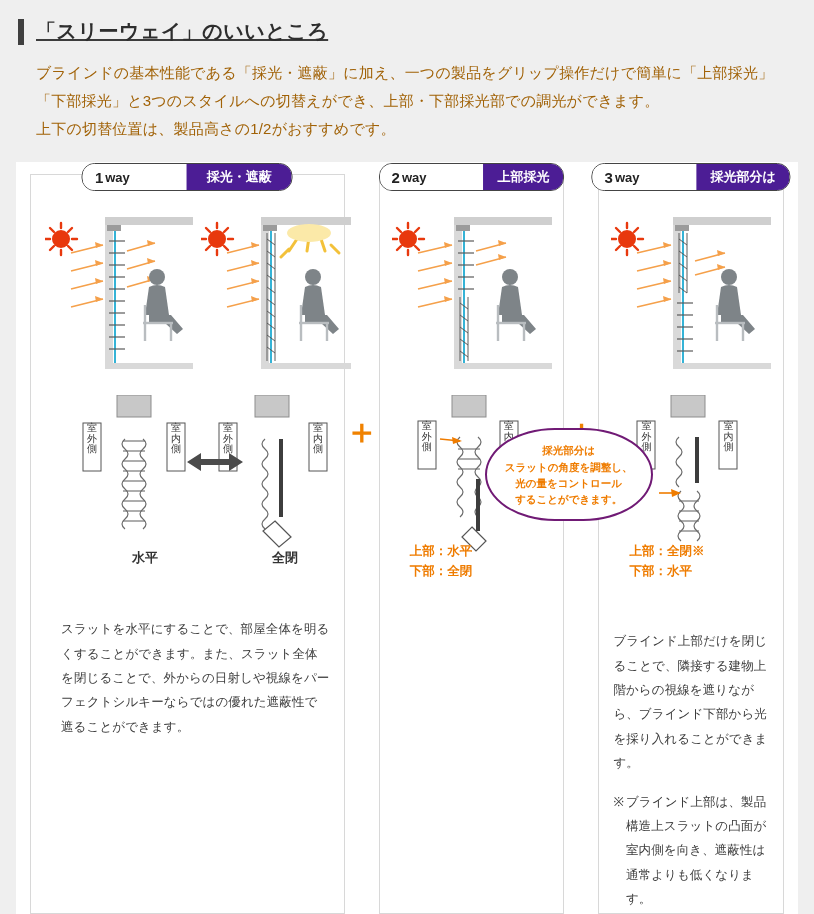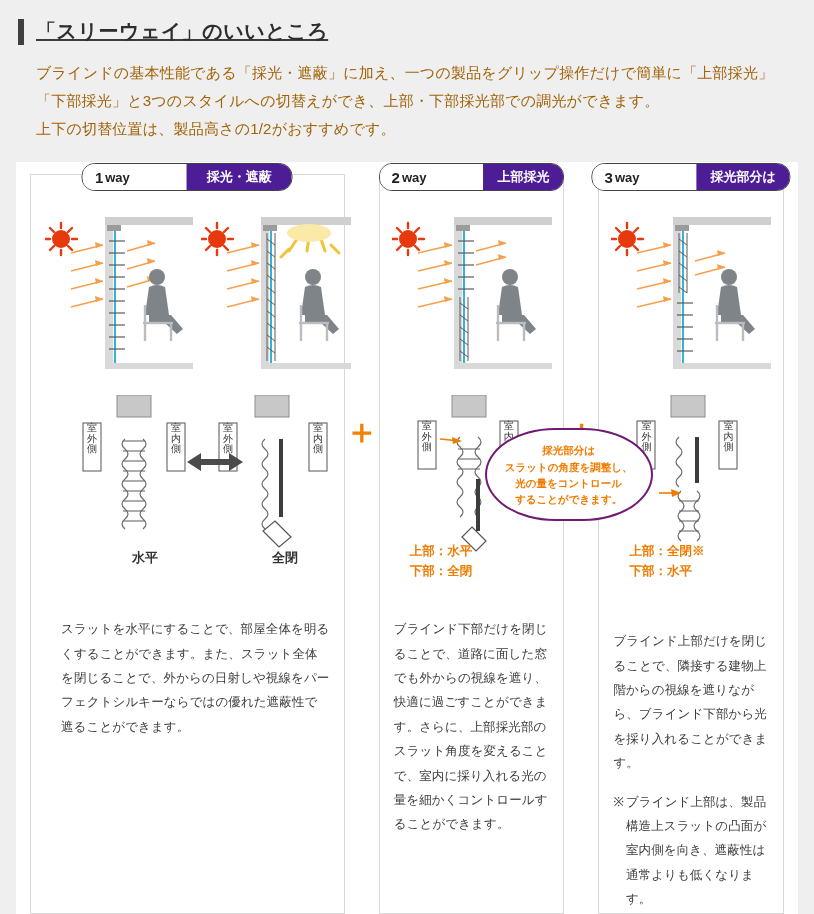--- a/index.html
+++ b/index.html
@@ -519,21 +519,20 @@
         <div style="position:absolute;left:106px;top:220px;width:18px;font-size:10px;line-height:1.05;text-align:center;color:#333;">
           <span>室内側</span>
         </div>
 
         <div style="position:absolute;left:16px;top:340px;" class="orange-label">
           <div>上部：水平</div>
           <div>下部：全閉</div>
         </div>
       </div>
 
-      <div class="body-text" style="margin-top:16px;">ブラインド下部だけを閉じることで、道路に面した窓でも外からの視線を遮り、快適に過ごすことができます。さらに、上部採光部のスラット角度を変えることで、室内に採り入れる光の量を細かくコントロールすることができます。</div>
     </div>
 
     <div class="bubble" style="left:106px;top:254px;">
       <div>採光部分は</div>
       <div>スラットの角度を調整し、</div>
       <div>光の量をコントロール</div>
       <div>することができます。</div>
     </div>
   </div>
 

